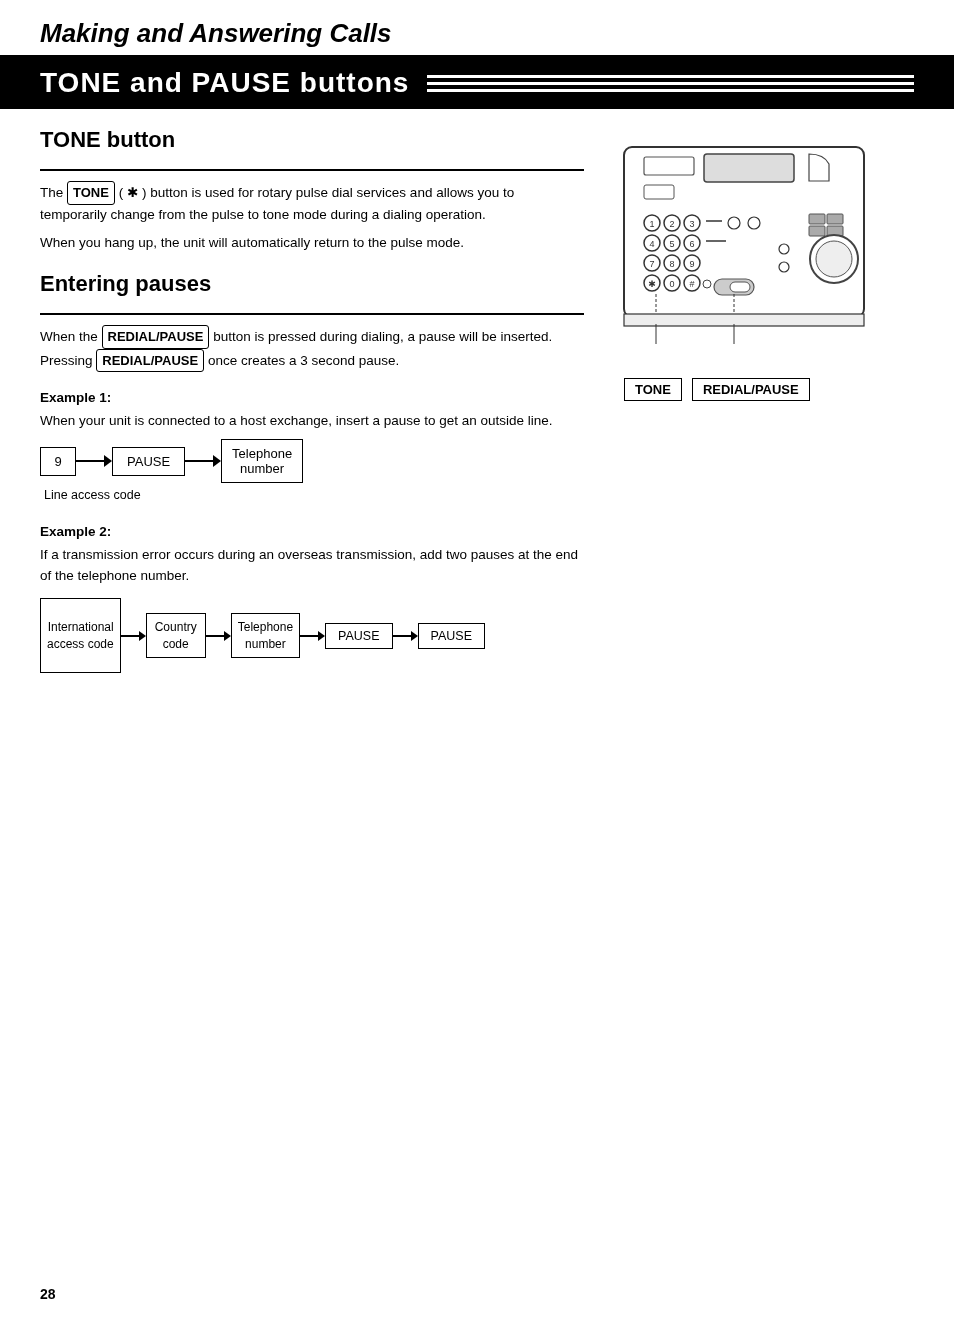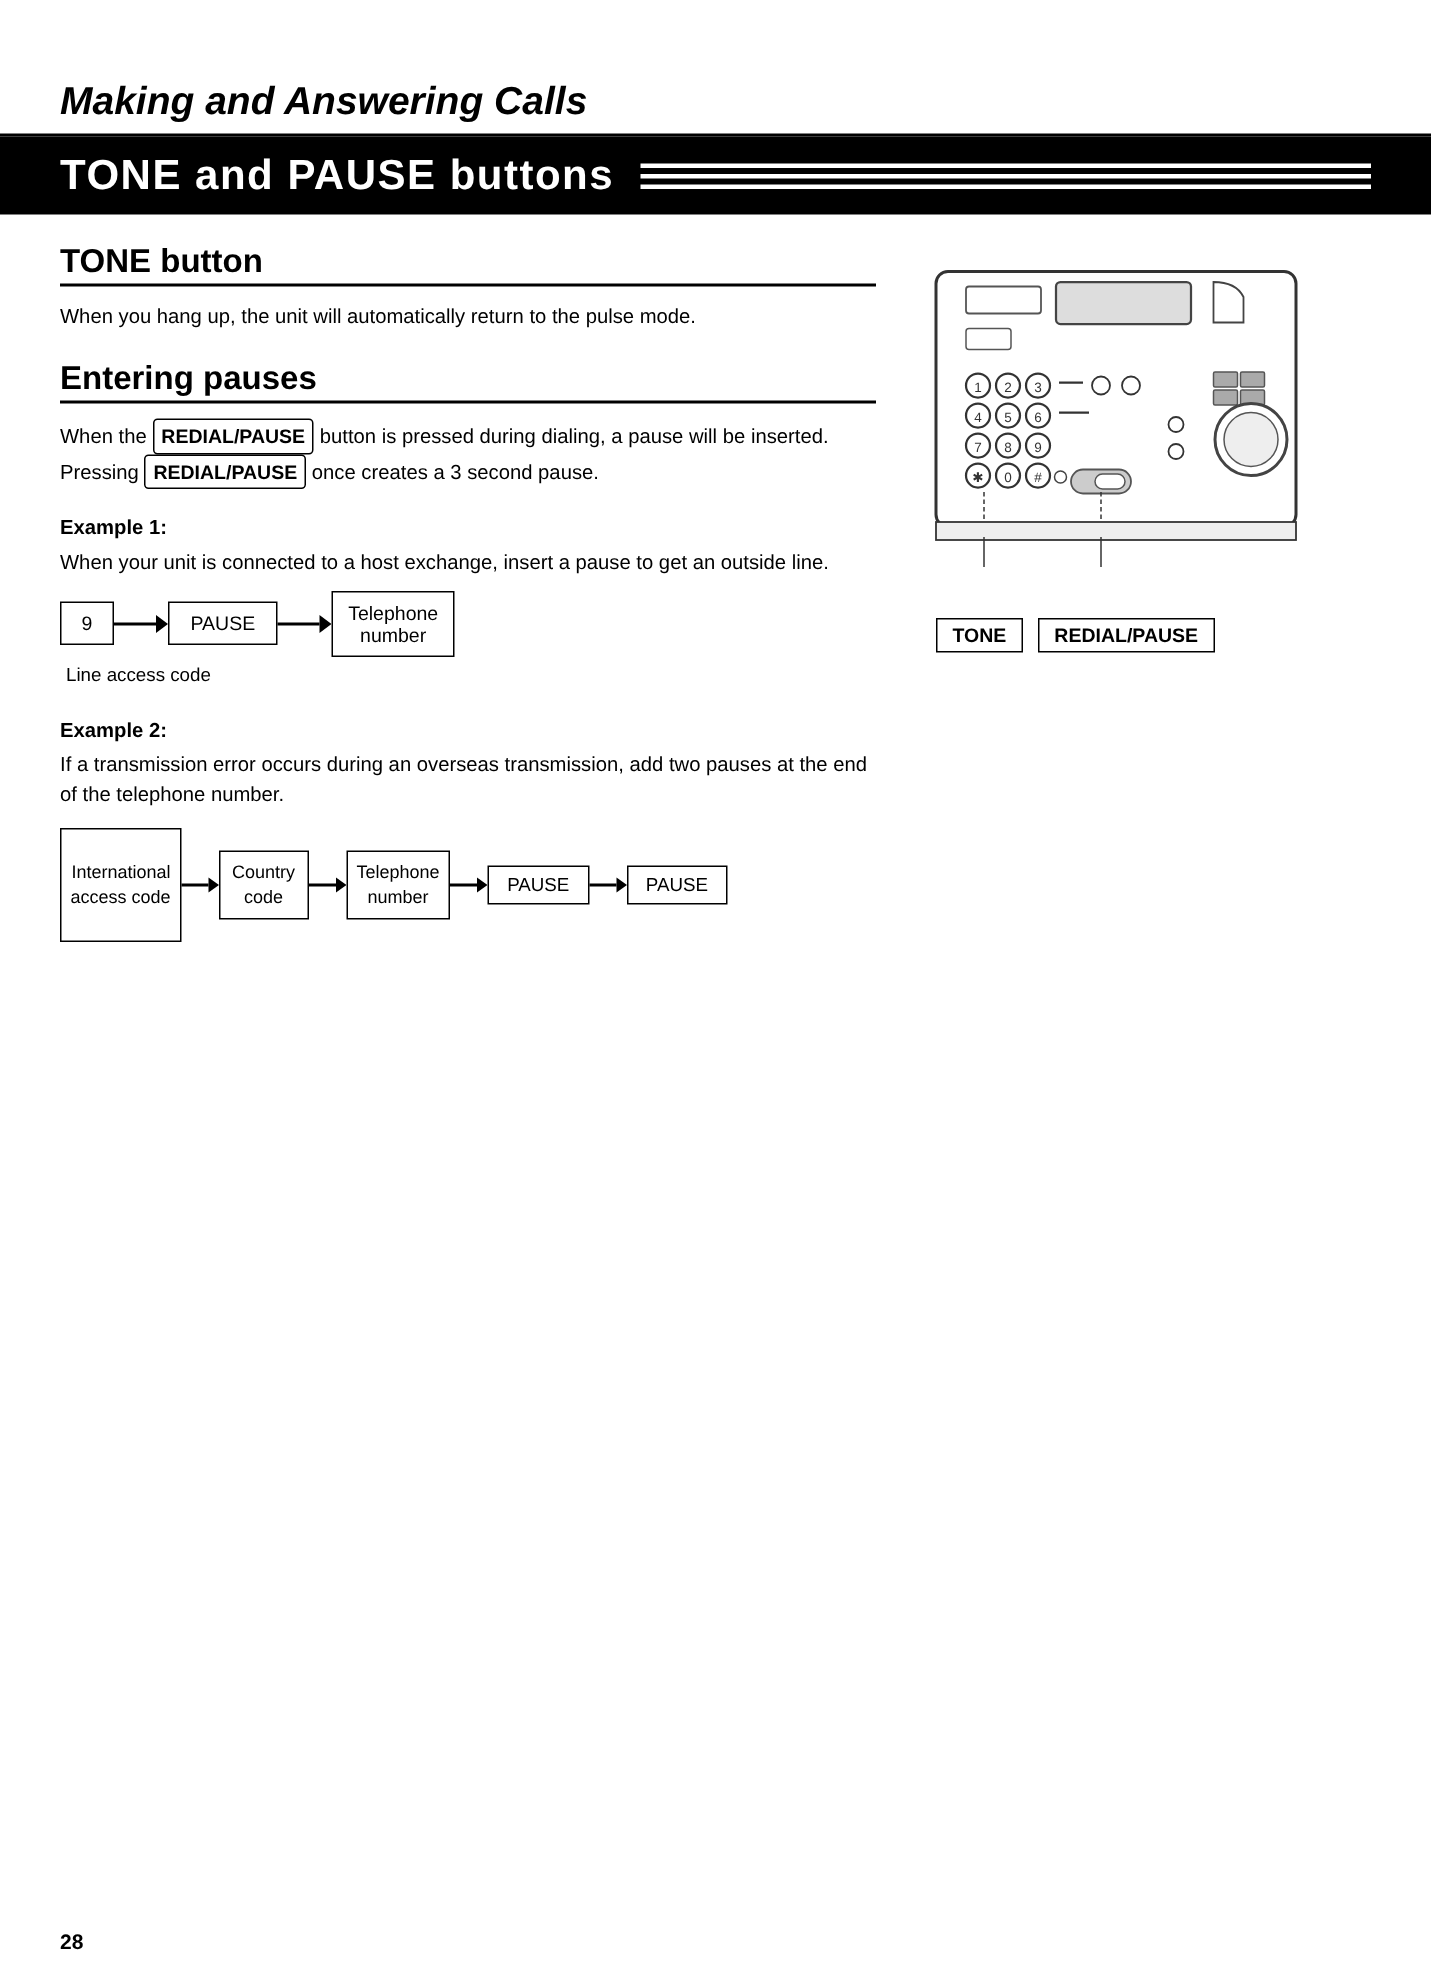--- a/index.html
+++ b/index.html
@@ -15,21 +15,20 @@
 
     .page-header {
       padding: 18px 40px 6px 40px;
       border-bottom: 2px solid #000;
       margin-bottom: 0;
     }
     .page-header-title {
       font-size: 26px;
       font-weight: bold;
       font-style: italic;
-      margin-top: 34px;
     }
 
     .section-title-bar {
       background: #000;
       margin: 0 0 0 0;
       padding: 10px 40px;
       display: flex;
       align-items: center;
     }
     .section-title-bar h2 {
@@ -68,21 +67,21 @@
       width: 300px;
       flex-shrink: 0;
       padding-top: 20px;
     }
 
     .subsection-title {
       font-size: 22px;
       font-weight: bold;
       margin: 18px 0 10px 0;
       border-bottom: 2px solid #000;
-      padding-bottom: 2px;
+      padding-bottom: 16px;
     }
 
     .body-text {
       font-size: 13.5px;
       line-height: 1.5;
       margin-bottom: 8px;
     }
 
     .inline-btn {
       border: 1.5px solid #000;
@@ -197,20 +196,25 @@
     <span></span>
   </div>
 </div>
 
 <div class="content-area">
 
   <div class="left-col">
 
     <div class="subsection-title">TONE button</div>
 
+    <p class="body-text">
+      <span>The</span>
+      <span class="inline-btn">TONE</span>
+      <span>( ✱ ) button is used for rotary pulse dial services and allows you to temporarily change from the pulse to tone mode during a dialing operation.</span>
+    </p>
     <p class="body-text">When you hang up, the unit will automatically return to the pulse mode.</p>
 
     <div class="subsection-title">Entering pauses</div>
 
     <p class="body-text">
       <span>When the</span>
       <span class="inline-btn">REDIAL/PAUSE</span>
       <span>button is pressed during dialing, a pause will be inserted. Pressing</span>
       <span class="inline-btn">REDIAL/PAUSE</span>
       <span>once creates a 3 second pause.</span>

